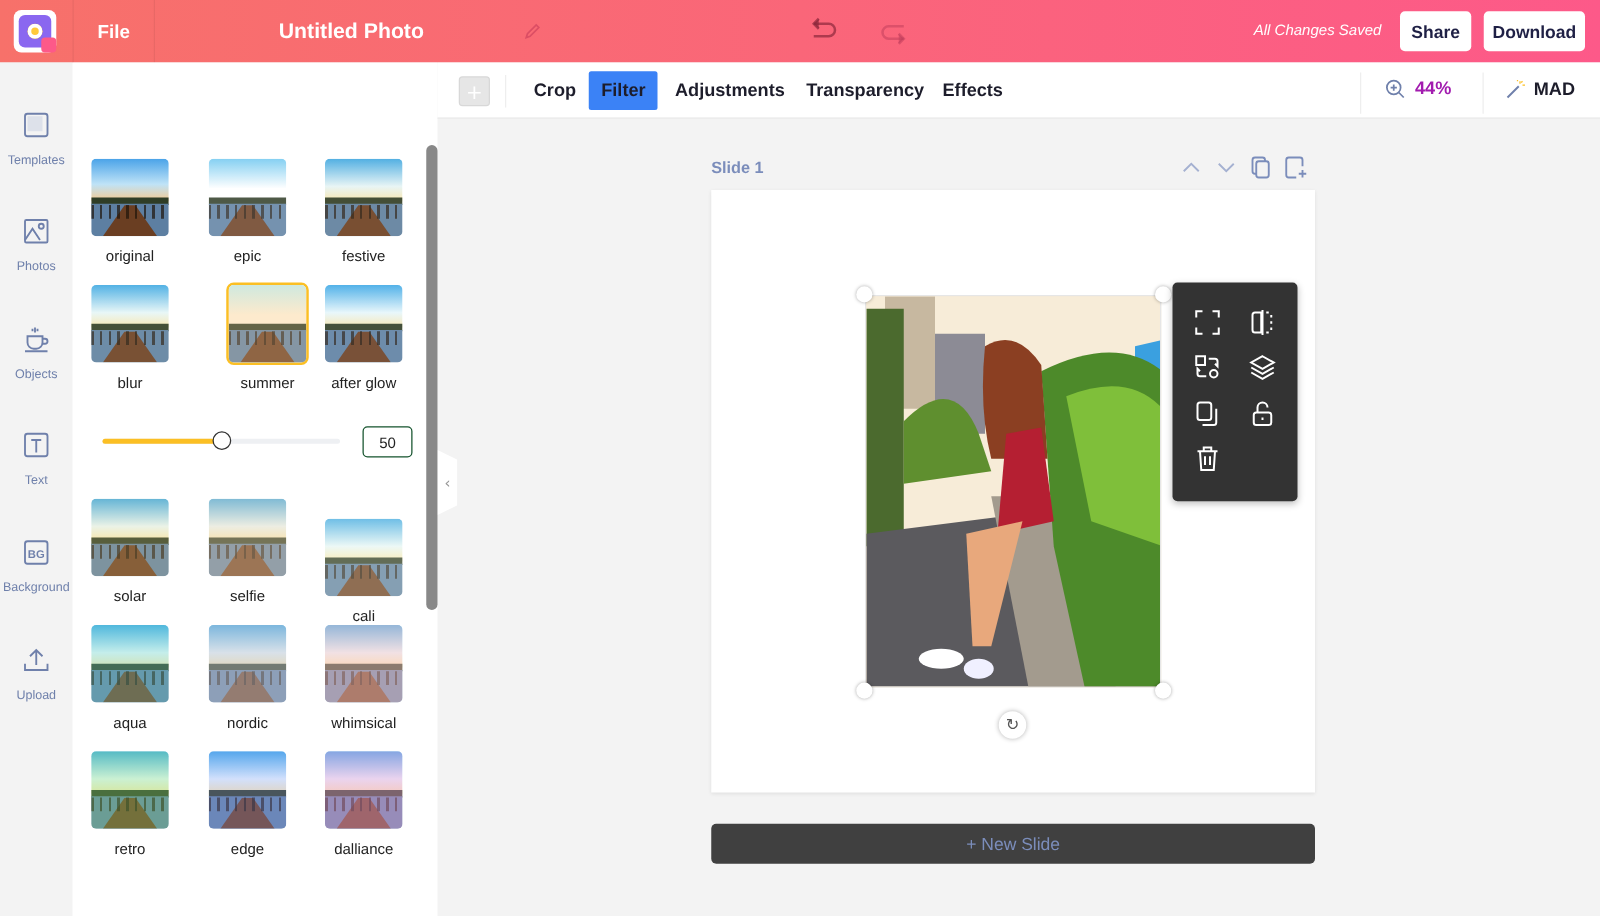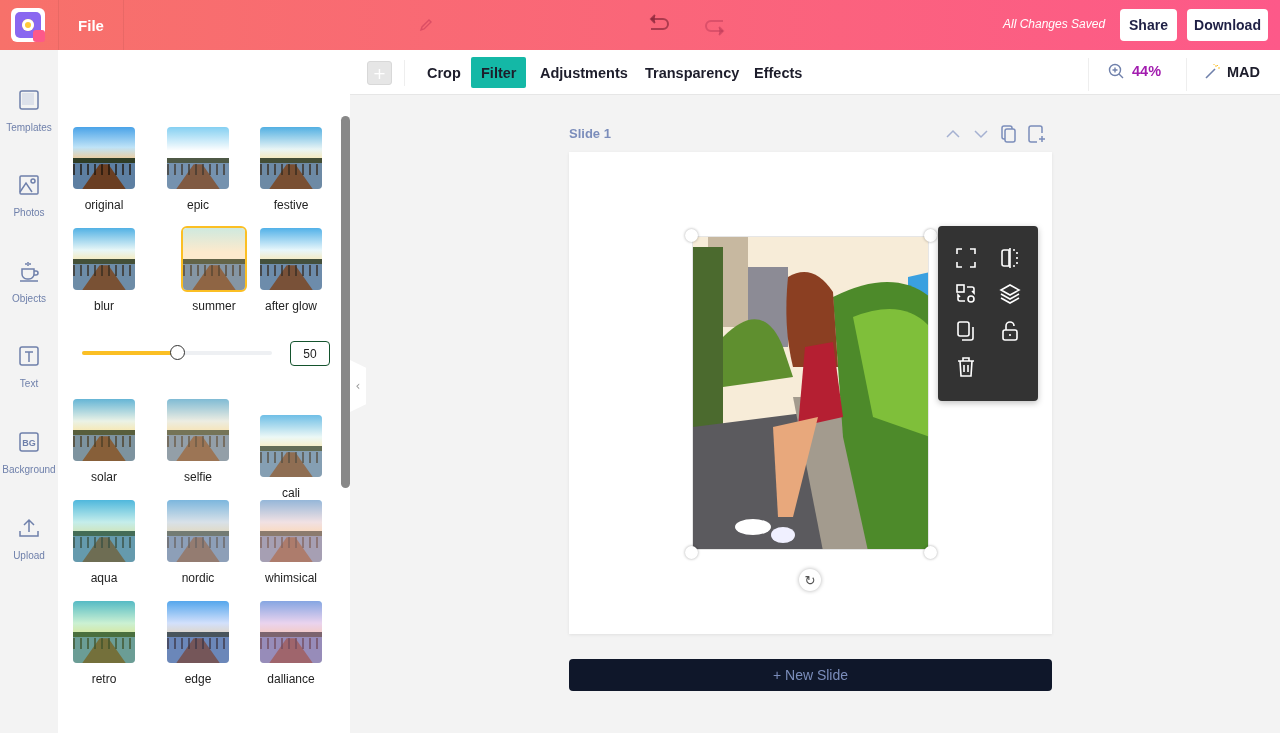--- a/index.html
+++ b/index.html
@@ -34,42 +34,43 @@
 .thumb .tint{position:absolute;inset:0}
 .filt .lbl{margin-top:7px;font-size:12px;font-family:"Liberation Sans",sans-serif;color:#222}
 .slider{position:absolute;left:82px;top:351px;width:190px;height:4px;border-radius:2px;background:#eef0f3}
 .slider .fill{position:absolute;left:0;top:0;height:4px;border-radius:2px;background:#fbbf24}
 .slider .knob{position:absolute;top:-6px;width:15px;height:15px;margin-left:-7px;border-radius:50%;background:#fff;border:1.5px solid #333}
 .numbox{position:absolute;left:290px;top:341px;width:40px;height:25px;border:1px solid #14532d;border-radius:4px;font-size:12px;font-family:"Liberation Sans",sans-serif;display:flex;align-items:center;justify-content:center;color:#222}
 .toolbar{position:absolute;left:350px;top:50px;width:930px;height:45px;background:#fff;border-bottom:1px solid #e6e6e6}
 .plus-btn{position:absolute;left:17px;top:11px;width:25px;height:24px;border-radius:3px;background:#e6e6e6;border:1px solid #d8d8d8;color:#fff;display:flex;align-items:center;justify-content:center;font-size:16px}
 .tsep{position:absolute;left:54px;top:10px;width:1px;height:26px;background:#eee}
 .tool{position:absolute;top:7px;height:31px;padding:0 10px;display:flex;align-items:center;font-family:"Liberation Sans",sans-serif;font-weight:bold;font-size:14.5px;color:#1d1d2b;border-radius:2px}
-.tool.active{background:#14b8a6}
+.tool.active{background:#3b82f6}
 .zoomc{position:absolute;left:758px;top:13px;display:flex;align-items:center;gap:8px;font-family:"Liberation Sans",sans-serif;font-weight:bold;font-size:14.5px;color:#a21caf}
 .zsep{position:absolute;top:8px;width:1px;height:33px;background:#eee}
 .mad{position:absolute;left:854px;top:13px;display:flex;align-items:center;gap:6px;font-family:"Liberation Sans",sans-serif;font-weight:bold;font-size:14.5px;color:#1d1d2b}
 .slide-label{position:absolute;left:569px;top:126px;font-family:"Liberation Sans",sans-serif;font-weight:bold;font-size:13px;color:#7b8dbb}
 .slide-ctrl{position:absolute;top:124px;width:20px;height:20px;color:#a5b1d1}
 .canvas{position:absolute;left:569px;top:152px;width:483px;height:482px;background:#fff;box-shadow:0 1px 3px rgba(0,0,0,0.08)}
 .photo{position:absolute;left:692px;top:236px;width:237px;height:314px;overflow:hidden;background:#f5ead6;border:1px solid #e6e6e6}
 .handle{position:absolute;width:13px;height:13px;border-radius:50%;background:#fff;box-shadow:0 0 3px rgba(0,0,0,0.35);margin:-6px 0 0 -6px}
 .rotate{position:absolute;left:799px;top:569px;width:22px;height:22px;border-radius:50%;background:#fff;box-shadow:0 0 4px rgba(0,0,0,0.3);color:#555;font-size:13px;display:flex;align-items:center;justify-content:center}
 .ctx{position:absolute;left:938px;top:226px;width:100px;height:175px;background:#333;border-radius:4px;box-shadow:0 2px 6px rgba(0,0,0,0.25)}
 .ctx .ci{position:absolute;width:24px;height:24px;color:#fff}
-.newslide{position:absolute;left:569px;top:659px;width:483px;height:32px;border-radius:4px;background:#0f172a;color:#7b8dbb;font-family:"Liberation Sans",sans-serif;font-size:14px;display:flex;align-items:center;justify-content:center}
+.newslide{position:absolute;left:569px;top:659px;width:483px;height:32px;border-radius:4px;background:#404040;color:#7b8dbb;font-family:"Liberation Sans",sans-serif;font-size:14px;display:flex;align-items:center;justify-content:center}
 </style>
 </head>
 <body>
 
 <div class="topbar">
   <div class="logo">
       <div class="inner"></div>
     </div>
   <div class="tb-item" style="left:58px;width:66px;justify-content:center;border-left:1px solid rgba(0,0,0,0.06)">File</div>
+  <div class="tb-item tb-title" style="left:206px;width:200px;padding-left:17px;border-right:none">Untitled Photo</div>
   <svg class="edit-ic" viewBox="0 0 16 16" fill="none" stroke="currentColor" stroke-width="1.4">
       <path d="M3 13l1-3 7-7 2 2-7 7z"></path>
     </svg>
   <svg class="undo" viewBox="0 0 26 24" fill="none" stroke="currentColor" stroke-width="2">
       <path d="M6 7h12a5 5 0 0 1 0 10H6"></path>
       <path d="M10 3L6 7l4 4" fill="currentColor"></path>
     </svg>
   <svg class="redo" viewBox="0 0 26 24" fill="none" stroke="currentColor" stroke-width="2">
       <path d="M20 17H8a5 5 0 0 1 0-10h12"></path>
       <path d="M16 13l4 4-4 4" fill="currentColor"></path>

